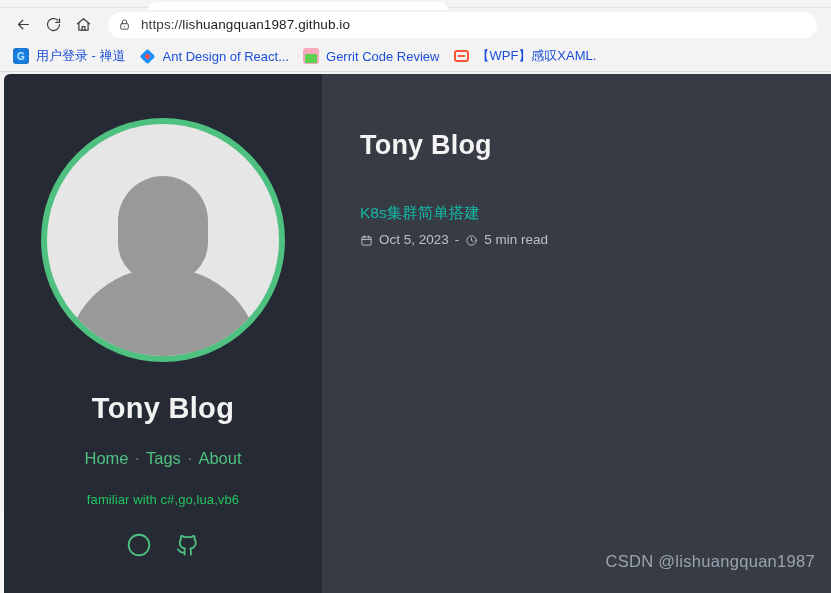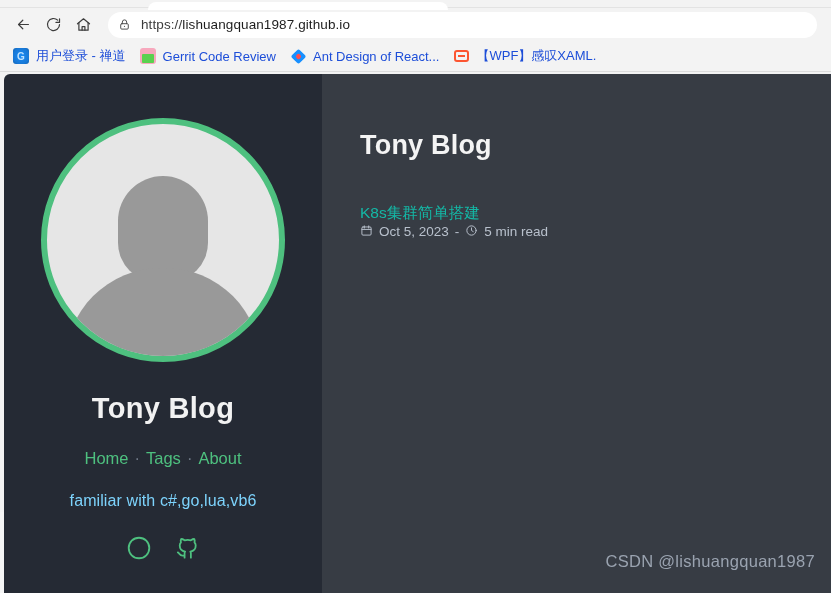--- a/index.html
+++ b/index.html
@@ -104,36 +104,36 @@
     margin-top: 30px; font-size: 29px; font-weight: bold; color: #f2f2f2;
     letter-spacing: 0.3px;
   }
   .nav {
     margin-top: 24px; font-size: 16.5px; color: #8e98a8;
     display: flex; gap: 0;
   }
   .nav a { color: #4ec07f; text-decoration: none; }
   .nav .sep { color: #6f7886; padding: 0 6px; }
   .tagline {
-    margin-top: 24px; font-size: 16px; color: #7dd3fc; letter-spacing: 0.1px;
+    margin-top: 24px; font-size: 13px; color: #22c55e; letter-spacing: 0.1px;
   }
   .socials { margin-top: 24px; display: flex; align-items: center; gap: 22px; }
   .socials .sicon { display: flex; align-items: center; justify-content: center; }
   
   .main { flex: 1; background: #373c44; padding: 56px 0 0 38px; }
   .main h1 {
     font-size: 27px; font-weight: bold; color: #f4f4f4; letter-spacing: 0.2px;
   }
   .post { margin-top: 42px; }
   .post .ptitle {
     font-size: 15.5px; color: #14b8a6; text-decoration: none; display: inline-block;
   }
   .post .pmeta {
-    margin-top: 0; font-size: 13.5px; color: #b8c0cc;
-    display: flex; align-items: flex-start;
+    margin-top: 8px; font-size: 13.5px; color: #b8c0cc;
+    display: flex; align-items: flex-end;
   }
   .post .pmeta .mi { display: inline-flex; align-items: center; margin-right: 6px; }
   .post .pmeta .dash { padding: 0 6px; color: #b8c0cc; }
   .watermark {
     position: absolute; right: 16px; bottom: 22px;
     font-size: 16.5px; color: #9aa3b0; letter-spacing: 0.3px;
   }
 </style>
 </head>
 <body>
@@ -180,29 +180,29 @@
 
     <div class="bm">
       <span class="fav fav-zentao">
           <i>G</i>
         </span>
       <span class="lbl">用户登录 - 禅道</span>
     </div>
 
 
     <div class="bm">
+      <span class="fav fav-antd">
+          <i></i>
+        </span>
+      <span class="lbl">Ant Design of React...</span>
+    </div>
+
+    <div class="bm">
       <span class="fav fav-gerrit"></span>
       <span class="lbl">Gerrit Code Review</span>
-    </div>
-
-    <div class="bm">
-      <span class="fav fav-antd">
-          <i></i>
-        </span>
-      <span class="lbl">Ant Design of React...</span>
     </div>
 
 
     <div class="bm">
       <span class="fav fav-csdn">
           <i></i>
         </span>
       <span class="lbl">【WPF】感叹XAML.</span>
     </div>
 

